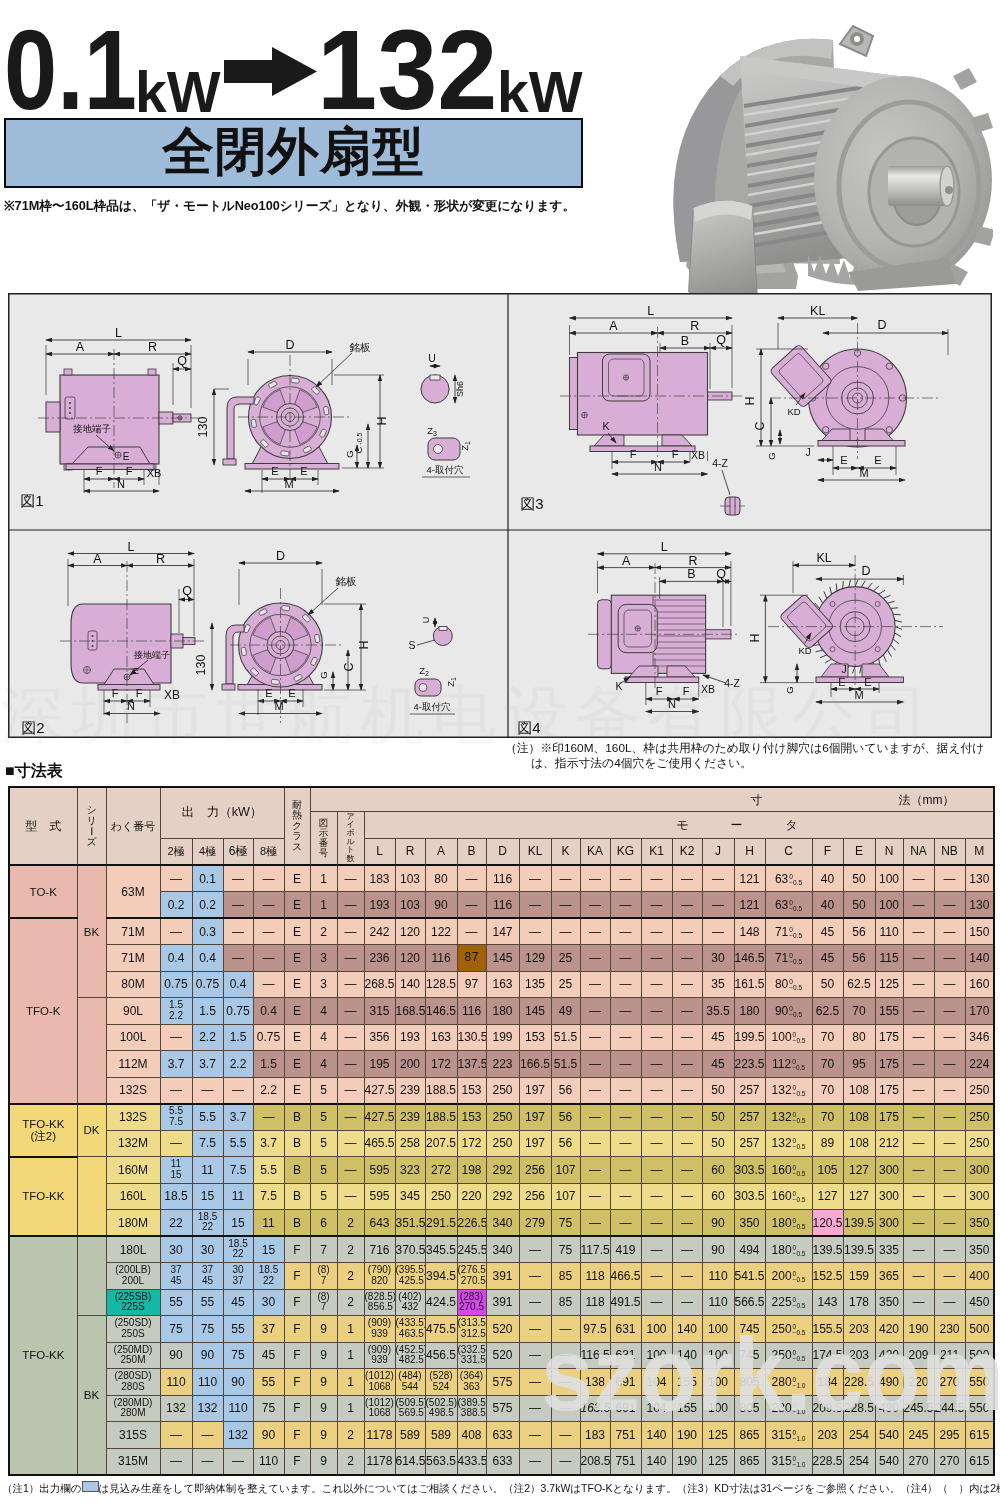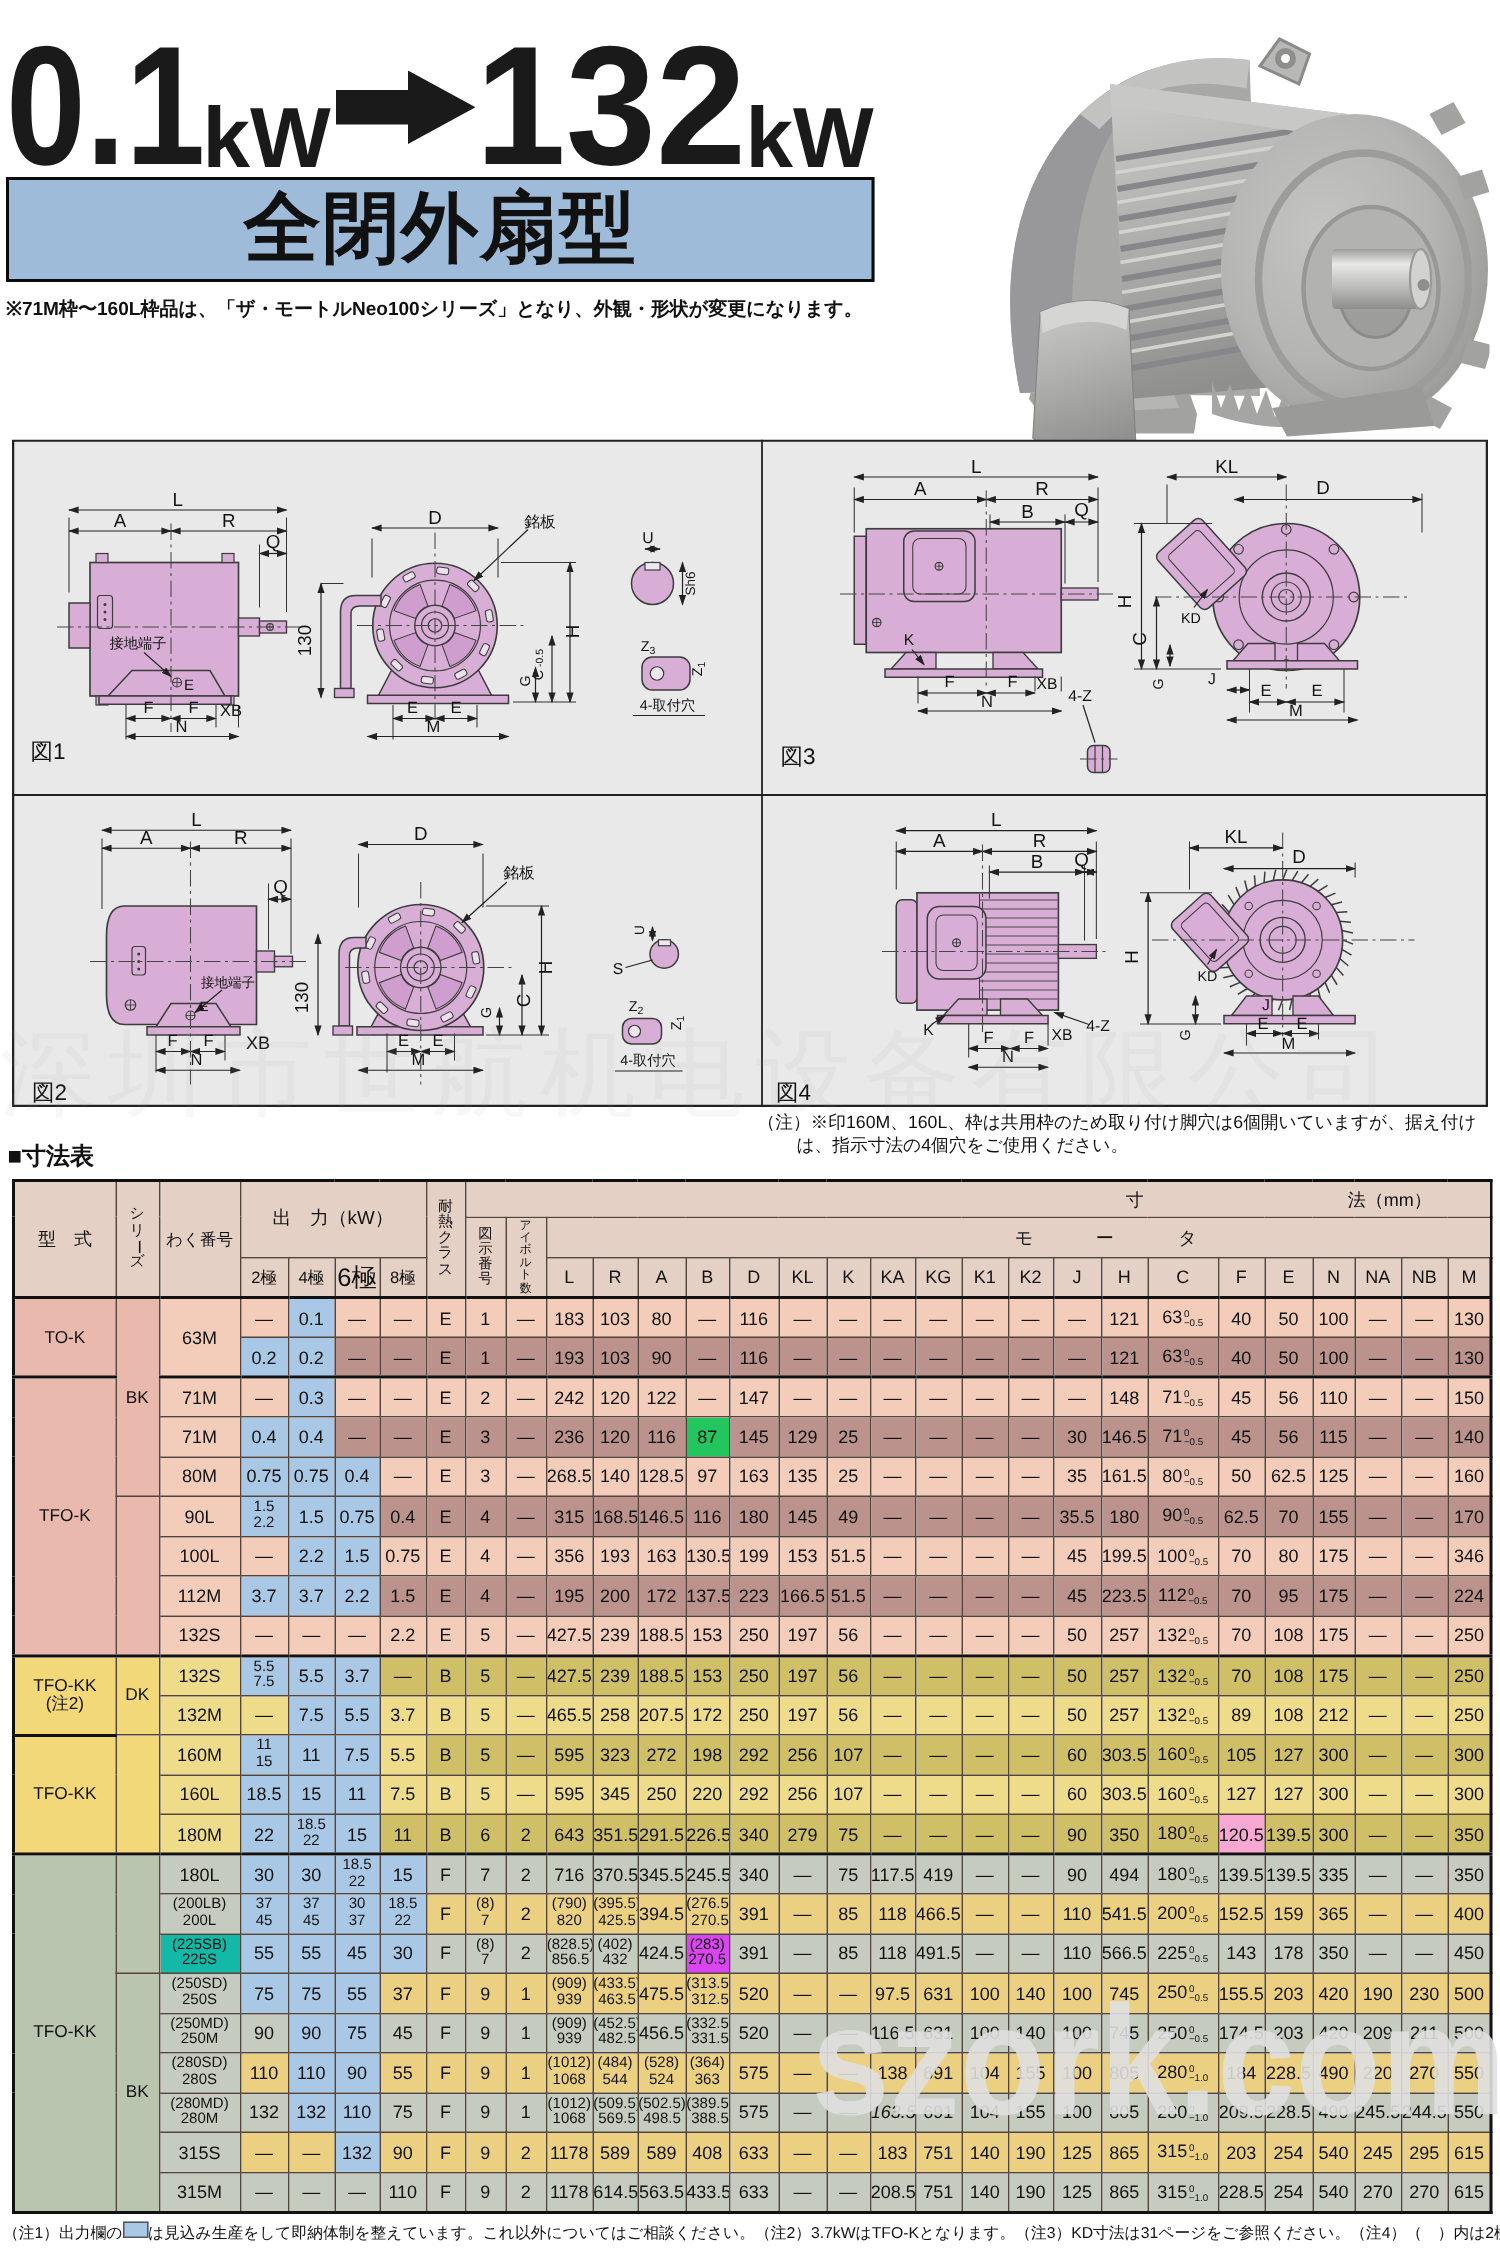--- a/index.html
+++ b/index.html
@@ -623,21 +623,21 @@
 <td rowspan="2" class="hd" style="font-size:8px;"><span class="vs">ア<br>イ<br>ボ<br>ル<br>ト<br>数</span></td>
 <td colspan="20" class="hd" style="position:relative;">
           <span style="position:absolute;left:312px;top:5px;">モ</span>
           <span style="position:absolute;left:366px;top:5px;">ー</span>
           <span style="position:absolute;left:421px;top:5px;">タ</span>
         </td>
 </tr>
 <tr class="hrow" style="height:27px">
 <td class="hd bb" style="font-size:11px;">2極</td>
 <td class="hd bb" style="font-size:11px;">4極</td>
-<td class="hd bb" style="font-size:17px;">6極</td>
+<td class="hd bb" style="font-size:12px;">6極</td>
 <td class="hd bb" style="font-size:11px;">8極</td>
 <td class="hd bb">L</td>
 <td class="hd bb">R</td>
 <td class="hd bb">A</td>
 <td class="hd bb">B</td>
 <td class="hd bb">D</td>
 <td class="hd bb">KL</td>
 <td class="hd bb">K</td>
 <td class="hd bb">KA</td>
 <td class="hd bb">KG</td>
@@ -750,21 +750,21 @@
 <td style="background:#a9c8e6;">0.4</td>
 <td style="background:#a9c8e6;">0.4</td>
 <td style="background:#bb938c;">—</td>
 <td style="background:#bb938c;">—</td>
 <td style="background:#bb938c;">E</td>
 <td style="background:#bb938c;">3</td>
 <td style="background:#bb938c;">—</td>
 <td style="background:#bb938c;">236</td>
 <td style="background:#bb938c;">120</td>
 <td style="background:#bb938c;">116</td>
-<td style="background:#22c55e;">87</td>
+<td style="background:#a16207;font-family:Liberation Mono, monospace;">87</td>
 <td style="background:#bb938c;">145</td>
 <td style="background:#bb938c;">129</td>
 <td style="background:#bb938c;">25</td>
 <td style="background:#bb938c;">—</td>
 <td style="background:#bb938c;">—</td>
 <td style="background:#bb938c;">—</td>
 <td style="background:#bb938c;">—</td>
 <td style="background:#bb938c;">30</td>
 <td style="background:#bb938c;">146.5</td>
 <td style="background:#bb938c;">71<span class="tl"><span>0</span><span>−0.5</span></span></td>

